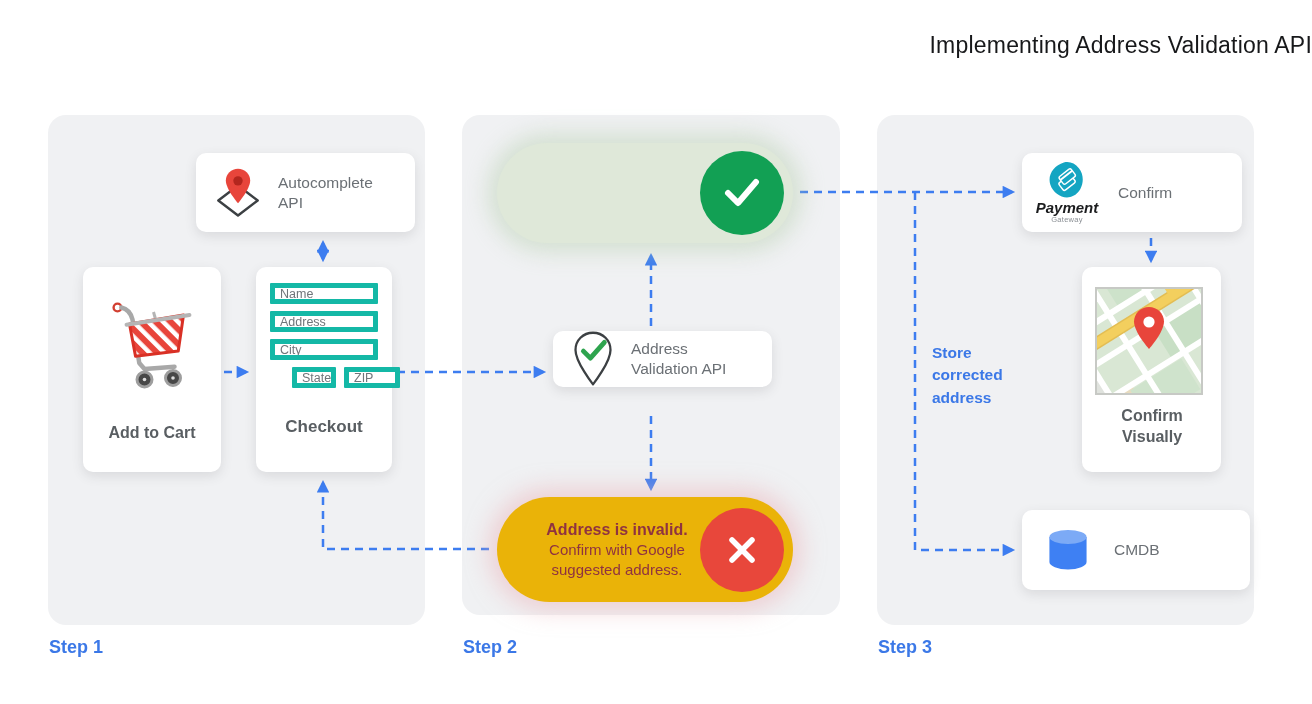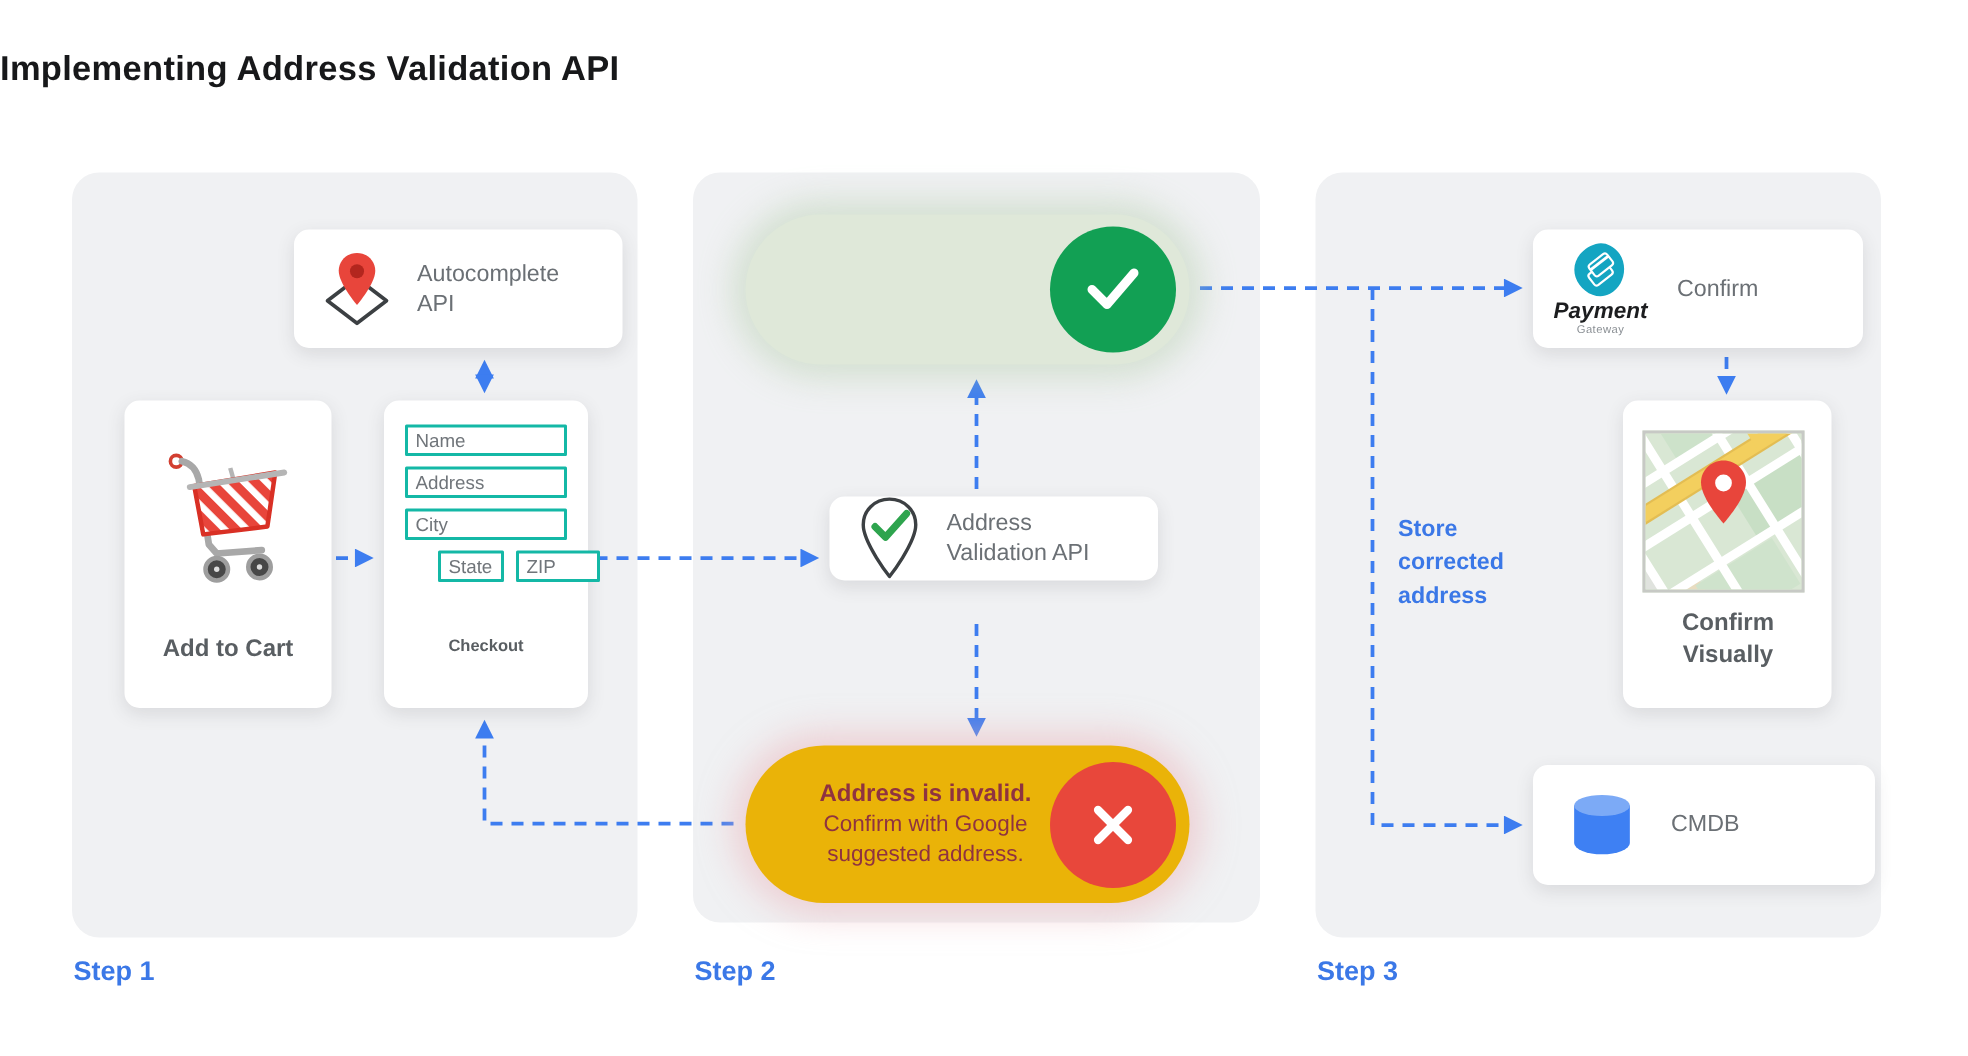--- a/index.html
+++ b/index.html
@@ -1,19 +1,19 @@
 <!DOCTYPE html>
 <html><head>
 <meta charset="utf-8">
 <style>
   html,body{margin:0;padding:0;background:#ffffff;}
   .canvas{position:relative;width:1312px;height:704px;background:#ffffff;overflow:hidden;
           font-family:"Liberation Sans","DejaVu Sans",sans-serif;}
-  .title{position:absolute;top:32px;left:0;width:100%;text-align:left;
-         font-size:23px;font-weight:bold;color:#17181a;letter-spacing:.2px;}
+  .title{position:absolute;top:32px;left:0;width:100%;text-align:right;
+         font-size:23px;font-weight:normal;color:#17181a;letter-spacing:.2px;}
   .panel{position:absolute;background:#f0f1f3;border-radius:18px;}
   .panel1{left:48px;top:115px;width:377px;height:510px;}
   .panel2{left:462px;top:115px;width:378px;height:500px;}
   .panel3{left:877px;top:115px;width:377px;height:510px;}
   .step-label{position:absolute;top:637px;font-size:18px;font-weight:bold;color:#3b78e7;}
   .step-label.s1{left:49px;} .step-label.s2{left:463px;} .step-label.s3{left:878px;}
 
   .card{position:absolute;background:#ffffff;border-radius:10px;
         box-shadow:0 4px 12px rgba(60,64,67,.13);}
   .hcard{display:flex;align-items:center;gap:10px;padding:0 10px 0 12px;}
@@ -25,27 +25,27 @@
   .validation-card{left:553px;top:331px;width:197px;height:56px;}
   .billing-card{left:1022px;top:153px;width:198px;height:79px;}
   .cmdb-card{left:1022px;top:510px;width:198px;height:80px;gap:20px;padding-left:20px;}
 
   .cart-card{left:83px;top:267px;width:138px;height:205px;}
   .cart-card svg{position:absolute;left:21px;top:28px;}
   .cart-card .big-label{bottom:28px;}
 
   .checkout-card{left:256px;top:267px;width:136px;height:205px;}
   .fields{position:absolute;left:14px;top:16px;width:108px;}
-  .field{display:block;width:100%;height:21px;box-sizing:border-box;border:2px solid #14b8a6;
+  .field{display:block;width:100%;height:21px;box-sizing:border-box;border:5px solid #14b8a6;
          border-radius:1px;background:#fff;margin-bottom:7px;padding:0 0 0 5px;
          font-family:inherit;font-size:12.5px;color:#6b7075;outline:none;}
   .field::placeholder{color:#70757a;opacity:1;}
   .field-row{display:flex;gap:8px;padding-left:22px;}
   .field-row .state{width:44px;} .field-row .zip{width:56px;}
-  .checkout-card .big-label{bottom:34px;font-size:11px;margin-top:25px;}
+  .checkout-card .big-label{bottom:34px;font-size:17px;margin-top:25px;}
 
   .confirm-card{left:1082px;top:267px;width:139px;height:205px;}
   .map-thumb{position:absolute;left:13px;top:20px;width:108px;height:108px;
              border:2px solid #c7c9c5;box-sizing:border-box;overflow:hidden;background:#d9e7d4;}
   .confirm-card .big-label{bottom:24px;}
 
   .pill{position:absolute;display:flex;align-items:center;}
   .pill-valid{left:497px;top:143px;width:296px;height:100px;border-radius:50px;
               background:#dfe8d9;box-shadow:0 0 22px 9px rgba(178,203,168,.45);}
   .pill-invalid{left:497px;top:497px;width:296px;height:105px;border-radius:53px;

